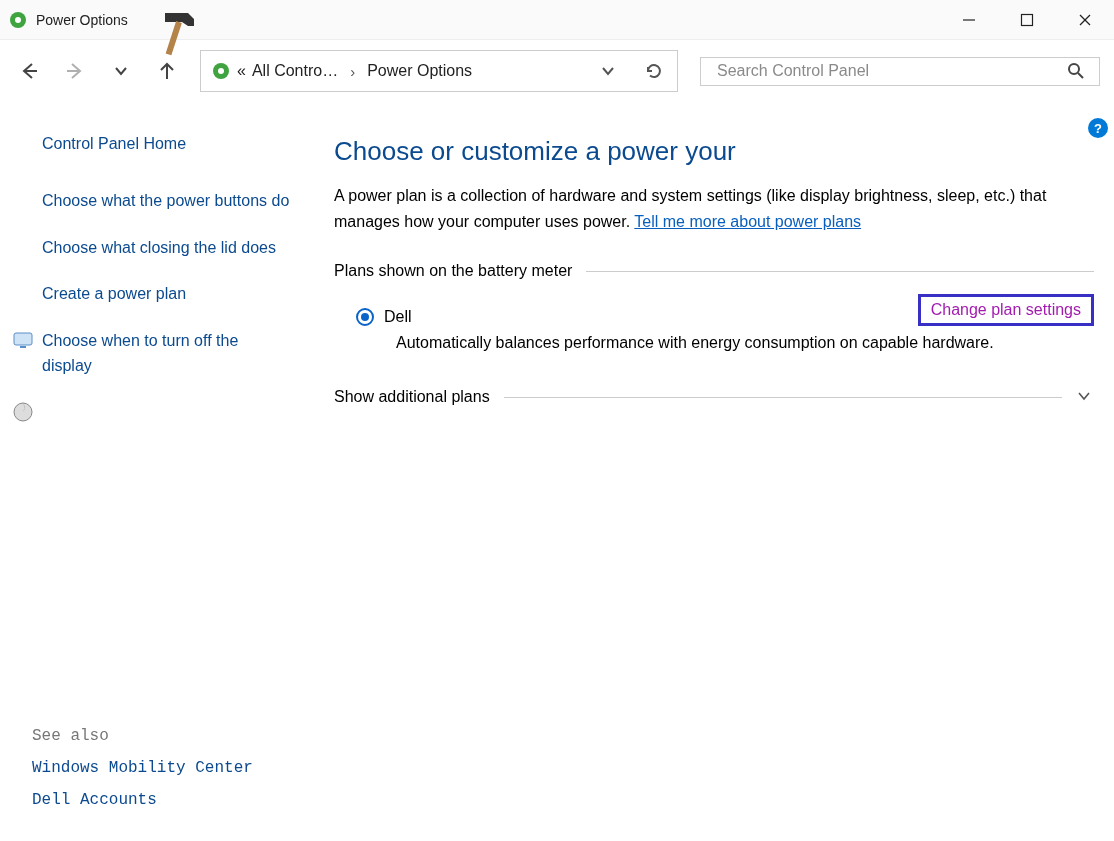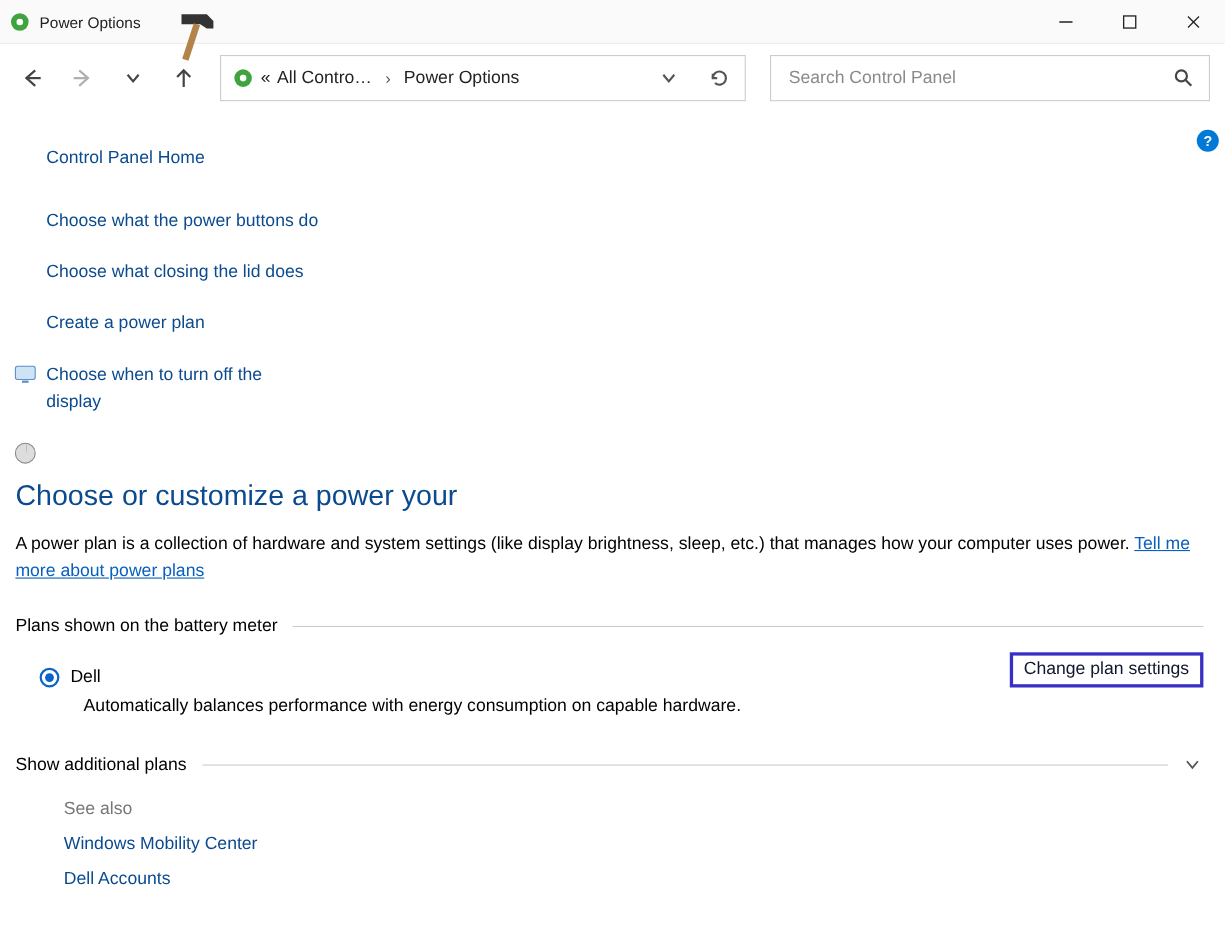--- a/index.html
+++ b/index.html
@@ -69,21 +69,21 @@
   }
   .addr-icon { width: 20px; height: 20px; }
   .addr-text { font-size: 16px; color: #222; }
   .addr-sep { color: #555; margin: 0 6px; }
   .addr-spacer { flex: 1; }
   .addr-btn { width: 26px; height: 26px; display:flex; align-items:center; justify-content:center; }
   .addr-btn svg { stroke: #555; stroke-width: 2; fill: none; }
 
   .searchbox {
     width: 400px;
-    height: 42px;
+    height: 29px;
     border: 1px solid #ccc;
     display: flex;
     align-items: center;
     padding: 0 14px;
     justify-content: space-between;
   }
   .searchbox input {
     border: none; outline: none;
     font-size: 16px; color: #888;
     flex: 1;
@@ -100,21 +100,21 @@
     width: 20px; height: 20px;
     border-radius: 50%;
     background: #0079d7;
     color: #fff;
     font-size: 13px;
     font-weight: bold;
     display:flex; align-items:center; justify-content:center;
   }
 
   
-  .content { display: flex; flex-direction: column; }
+  .content { display: flex; }
 
   .sidebar {
     width: 320px;
     padding: 30px 28px 0 42px;
   }
   .side-link {
     color: #0b4a8f;
     font-size: 16px;
     margin-bottom: 22px;
     cursor: pointer;
@@ -123,21 +123,21 @@
   }
   .side-link.with-icon { padding-left: 0; }
   .side-icon {
     position: absolute;
     left: -30px; top: 0;
     width: 22px; height: 22px;
   }
 
   .seealso {
     position: absolute;
-    bottom: 18px; left: 58px;
+    bottom: 18px; left: 32px; font-family: Liberation Mono, monospace;
   }
   .seealso-hdr { color: #777; font-size: 16px; margin-bottom: 14px; }
   .seealso-link { color: #0b4a8f; font-size: 16px; margin-bottom: 14px; cursor:pointer; }
 
   .main {
     flex: 1;
     padding: 34px 20px 0 14px;
   }
   .page-title { color: #0b4a8f; font-size: 26px; font-weight: 400; margin-bottom: 16px; }
   .page-desc { font-size: 16px; line-height: 1.6; color: #000; }
@@ -163,21 +163,21 @@
   .radio {
     width: 18px; height: 18px; border-radius: 50%;
     border: 2px solid #0a63c9;
     display:flex; align-items:center; justify-content:center;
   }
   .radio.checked::after {
     content:""; width:8px; height:8px; border-radius:50%; background:#0a63c9;
   }
   .plan-name { font-size: 16px; }
   .change-link {
-    color: #0f172a; font-size: 16px; cursor:pointer;
+    color: #a21caf; font-size: 16px; cursor:pointer;
     padding: 4px 10px;
     border: 3px solid #3830c4;
   }
   .plan-desc {
     margin-top: 8px; margin-left: 40px;
     font-size: 16px; color: #000;
   }
 </style>
 </head>
 <body>

